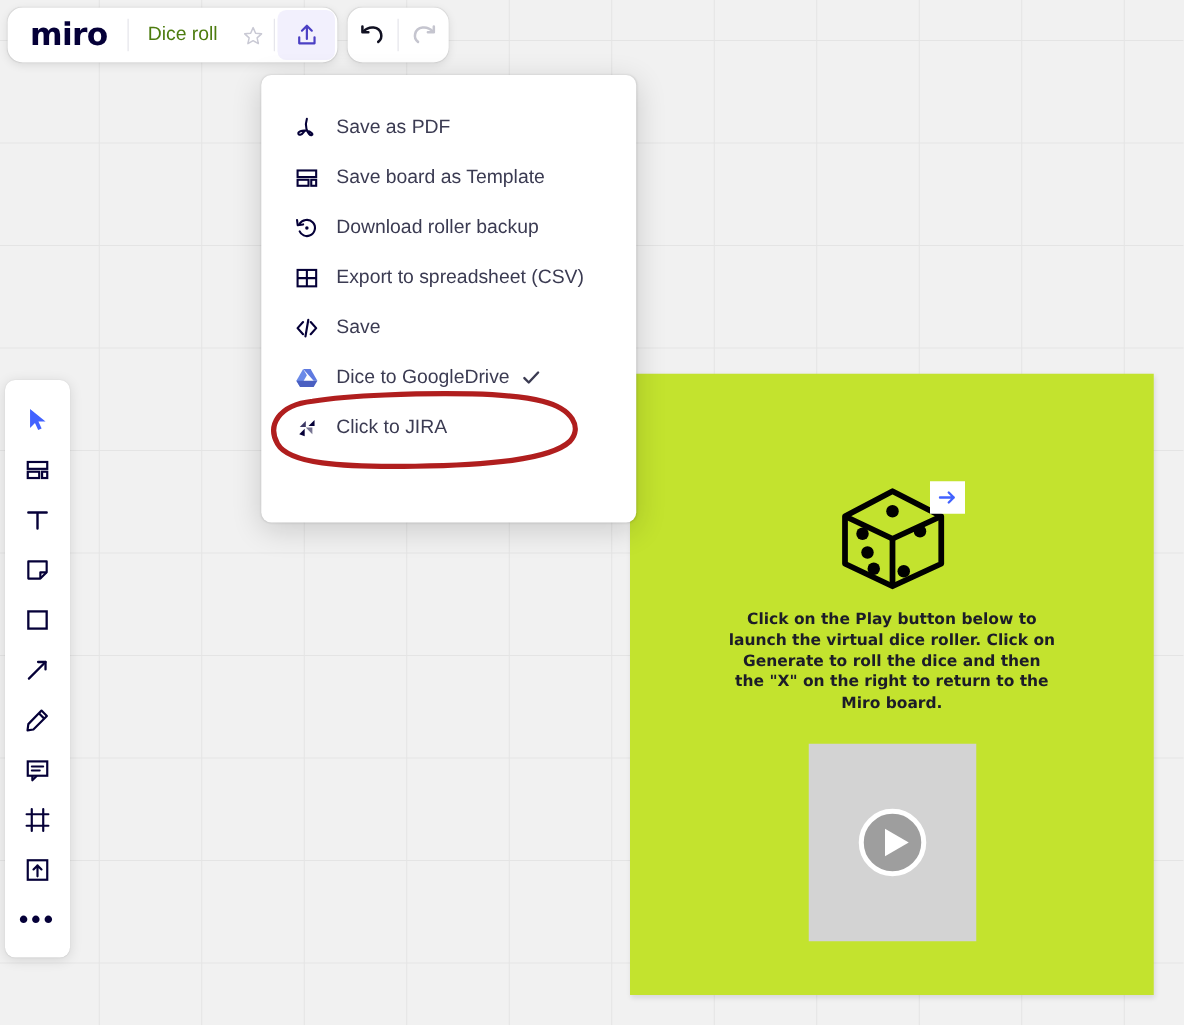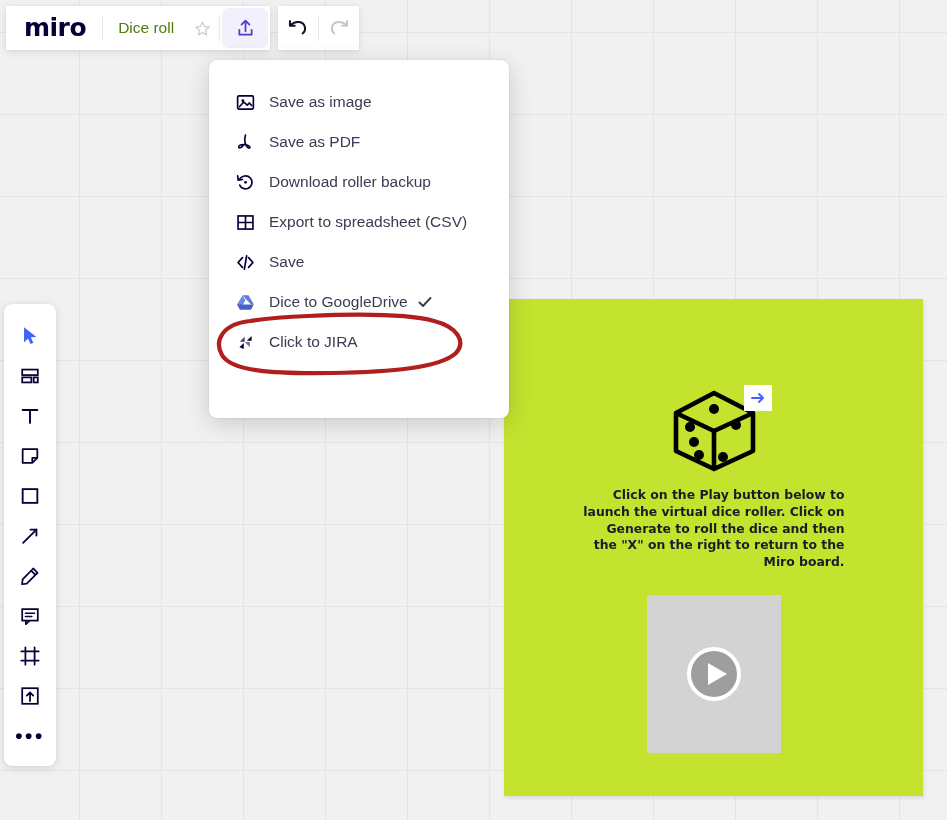--- a/index.html
+++ b/index.html
@@ -33,21 +33,21 @@
   #topbar {
     position: absolute;
     top: 6px; left: 6px;
     display: flex;
     align-items: center;
     gap: 8px;
     z-index: 40;
   }
   .bar-group {
     background: #fff;
-    border-radius: 0;
+    border-radius: 12px;
     box-shadow: 0 2px 8px rgba(0,0,0,.10), 0 0 1px rgba(0,0,0,.12);
     height: 44px;
     display: flex;
     align-items: center;
   }
   .logo {
     font-family: "DejaVu Sans", sans-serif;
     font-weight: 700;
     font-size: 25px;
     letter-spacing: -0.5px;
@@ -177,21 +177,21 @@
     position: absolute;
     right: -12px; top: -4px;
     width: 28px; height: 26px;
     background: #fff;
     display: flex; align-items: center; justify-content: center;
     cursor: pointer;
   }
   #card-text {
     margin-top: 14px;
     width: 262px;
-    text-align: right;
+    text-align: center;
     font-family: "DejaVu Sans", sans-serif;
     font-weight: 700;
     font-size: 12.4px;
     line-height: 16.8px;
     color: #1c1c28;
   }
   #video-embed {
     margin-top: 24px;
     width: 134px; height: 158px;
     background: #d3d3d3;
@@ -277,40 +277,40 @@
           <path d="M20 9 C15 3.5 6 4.5 4.5 11 C3.8 14 5 16.5 7 18" fill="none" stroke="#c5c5cf" stroke-width="2.2" stroke-linecap="round"></path>
           <path d="M20.8 4.5 L20.8 9.5 L15.6 9.5" fill="none" stroke="#c5c5cf" stroke-width="2.2" stroke-linecap="round" stroke-linejoin="round"></path>
         </svg>
       </div>
     </div>
 
   </div>
 
   <div id="export-menu">
 
-    <div class="menu-item">
-      <span class="mi-icon">
-        <svg width="21" height="21" viewBox="0 0 24 24">
-          <rect x="3" y="4.5" width="18" height="15" rx="1.5" fill="none" stroke="#050038" stroke-width="1.9"></rect>
-          <circle cx="9" cy="10" r="1.7" fill="#050038"></circle>
-          <path d="M4.5 17.5 L10 11.5 L14 15 L16.5 12.5 L19.5 16" fill="none" stroke="#050038" stroke-width="1.9" stroke-linejoin="round"></path>
-        </svg>
-      </span>
-      <span class="mi-label">Save as image</span>
-    </div>
 
     <div class="menu-item">
       <span class="mi-icon">
         <svg width="21" height="21" viewBox="0 0 24 24">
           <path d="M12 3.5 C12 3.5 10.4 8.2 11.6 12.6 C12.6 16.4 15 19 16.5 18.4 C18.2 17.7 16 15 11.6 14.4 C7 13.8 4 15.4 4.2 17 C4.4 18.8 7.2 18.4 9.3 15.4" fill="none" stroke="#050038" stroke-width="1.9" stroke-linecap="round" stroke-linejoin="round"></path>
         </svg>
       </span>
       <span class="mi-label">Save as PDF</span>
     </div>
 
+    <div class="menu-item">
+      <span class="mi-icon">
+        <svg width="21" height="21" viewBox="0 0 24 24">
+          <rect x="3.5" y="5" width="17" height="6" fill="none" stroke="#050038" stroke-width="1.9"></rect>
+          <rect x="3.5" y="13.5" width="10" height="5.5" fill="none" stroke="#050038" stroke-width="1.9"></rect>
+          <rect x="16" y="13.5" width="4.5" height="5.5" fill="none" stroke="#050038" stroke-width="1.9"></rect>
+        </svg>
+      </span>
+      <span class="mi-label">Save board as Template</span>
+    </div>
 
     <div class="menu-item">
       <span class="mi-icon">
         <svg width="21" height="21" viewBox="0 0 24 24">
           <path d="M5 8.5 C7.5 4 14 3 17.5 6.8 C21 10.5 19.5 17 14.5 18.8 C10.8 20.2 6.8 18.3 5.4 15" fill="none" stroke="#050038" stroke-width="1.9" stroke-linecap="round"></path>
           <path d="M3 4.5 L3.6 9.3 L8.6 8.6" fill="none" stroke="#050038" stroke-width="1.9" stroke-linecap="round" stroke-linejoin="round"></path>
           <circle cx="12" cy="11.8" r="1.6" fill="#050038"></circle>
         </svg>
       </span>
       <span class="mi-label">Download roller backup</span>

